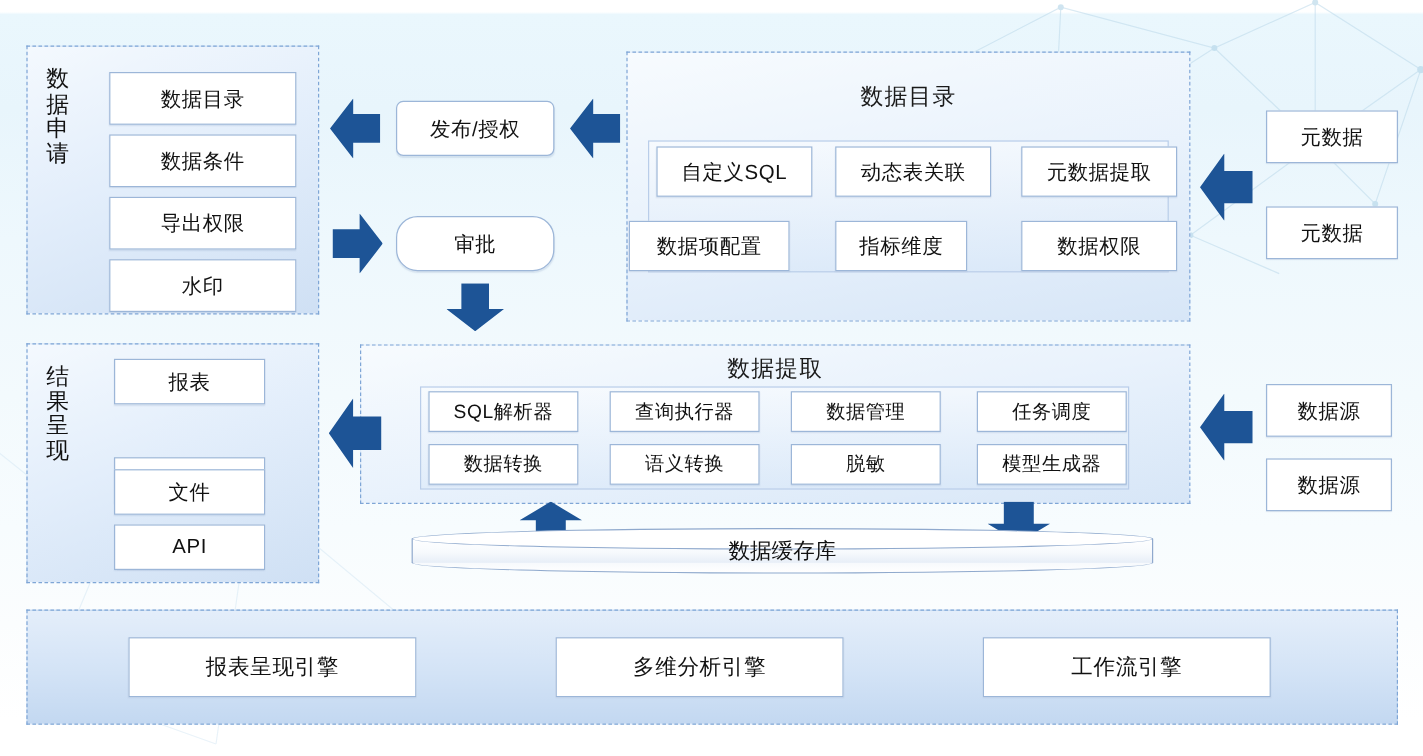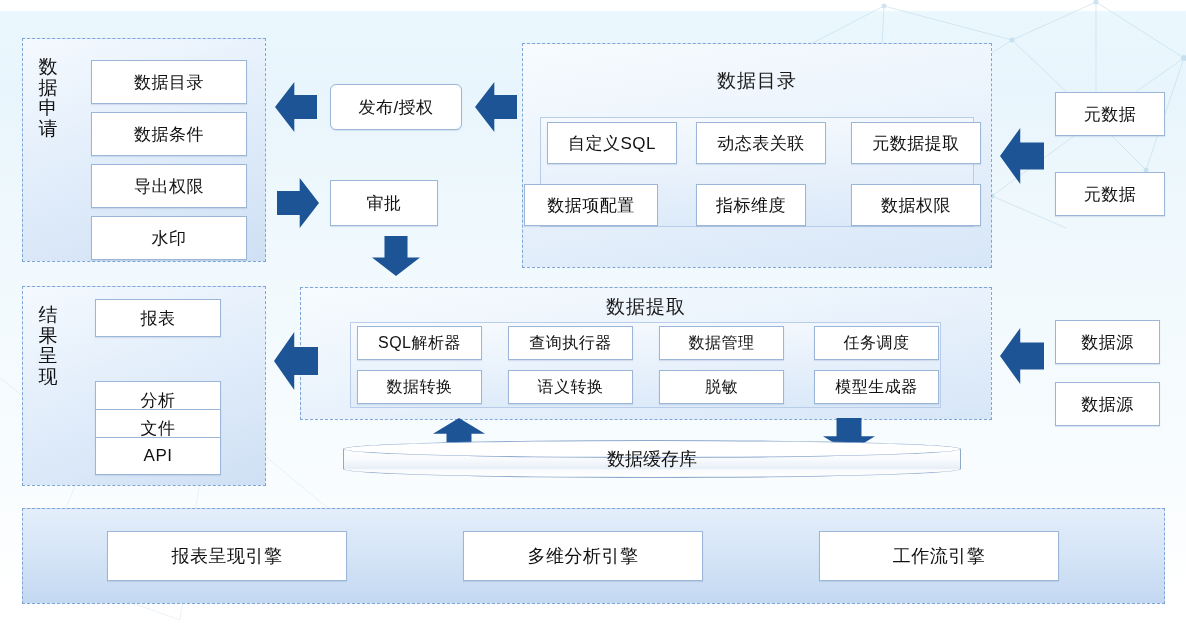--- a/index.html
+++ b/index.html
@@ -202,25 +202,25 @@
   <div class="box" style="left:91px; top:112px; width:156px; height:44px;">数据条件</div>
   <div class="box" style="left:91px; top:164px; width:156px; height:44px;">导出权限</div>
   <div class="box" style="left:91px; top:216px; width:156px; height:44px;">水印</div>
 
   <div class="panel panel-grad-a" style="left:22px; top:286px; width:244px; height:200px;">
   </div>
   <div class="vlabel" style="left:34px; top:305px;">结果呈现</div>
 
   <div class="box" style="left:95px; top:299px; width:126px; height:38px;">报表</div>
   <div class="box" style="left:95px; top:345px; width:126px; height:38px;margin-top:36px;">分析</div>
-  <div class="box" style="left:95px; top:409px; width:126px; height:38px;">文件</div>
+  <div class="box" style="left:95px; top:391px; width:126px; height:38px;">文件</div>
   <div class="box" style="left:95px; top:437px; width:126px; height:38px;">API</div>
 
   <div class="box" style="left:330px; top:84px; width:132px; height:46px;border-radius:6px;">发布/授权</div>
-  <div class="box" style="left:330px; top:180px; width:108px; height:46px;">审批</div>
+  <div class="box" style="left:330px; top:180px; width:132px; height:46px;border-radius:18px;">审批</div>
 
   <div class="arrow arrow-left" style="left:275px; top:82px; width:42px; height:50px;"></div>
   <div class="arrow arrow-left" style="left:475px; top:82px; width:42px; height:50px;"></div>
   <div class="arrow arrow-right" style="left:277px; top:178px; width:42px; height:50px;"></div>
   <div class="arrow arrow-down" style="left:372px; top:236px; width:48px; height:40px;"></div>
 
   <div class="panel panel-grad-b" style="left:522px; top:43px; width:470px; height:225px;">
   </div>
   <div class="panel-title" style="left:522px; top:68px; width:470px;">数据目录</div>
 

